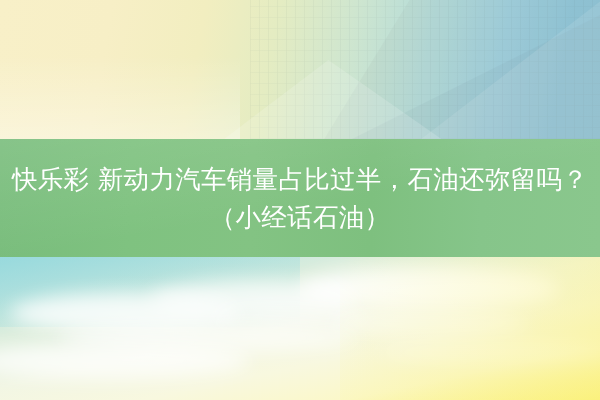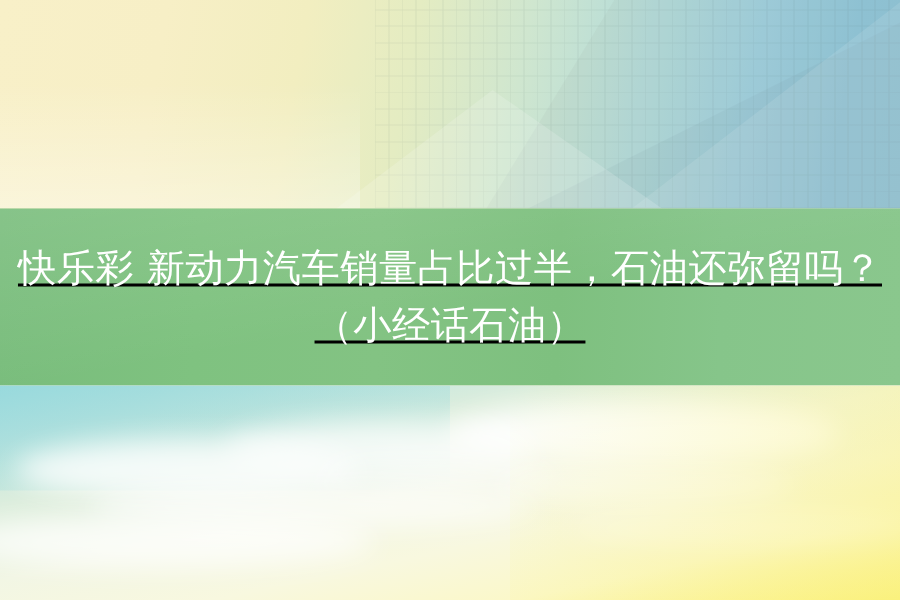--- a/index.html
+++ b/index.html
@@ -94,21 +94,20 @@
         #7fc280 22%,
         #83c383 42%,
         #7ec07f 62%,
         #86c58a 80%,
         #8ac78d 100%);
     display: flex;
     align-items: center;
     justify-content: center;
     box-sizing: border-box;
     padding: 0 2px;
-    text-decoration: underline;
   }
   #banner-sheen {
     position: absolute;
     left: 0; top: 0;
     width: 600px; height: 118px;
     background: linear-gradient(170deg, rgba(255,255,255,0.10) 0%, rgba(255,255,255,0.0) 55%);
     pointer-events: none;
   }
   #title-text {
     position: relative;

